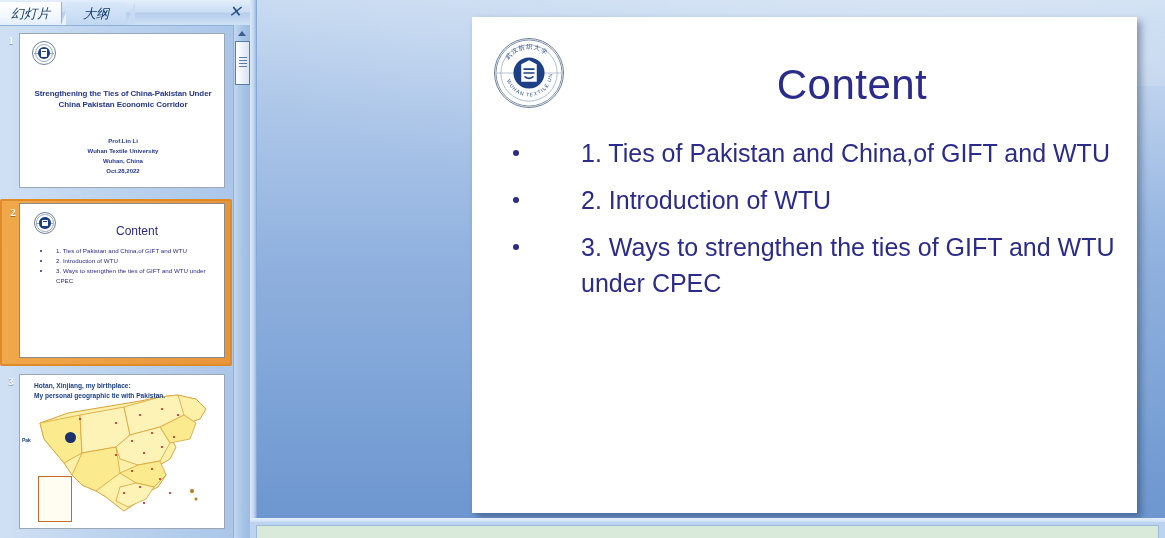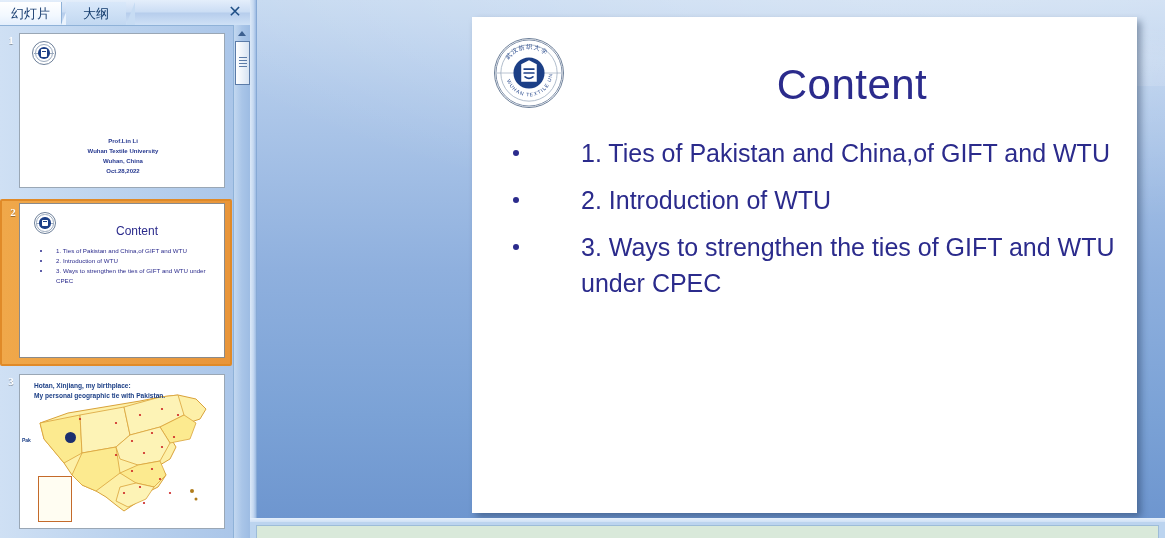--- a/index.html
+++ b/index.html
@@ -29,20 +29,21 @@
     overflow: hidden;
   }
 
   .tabstrip {
     position: absolute;
     left: 0; top: 0;
     width: 250px;
     height: 25px;
     background: linear-gradient(to bottom, #e4eefb 0%, #cbddf4 48%, #b6cdec 52%, #cfe1f6 100%);
     border-bottom: 1px solid #8fb2d8;
+    font-style: italic;
   }
   .tab {
     position: absolute;
     top: 2px;
     height: 23px;
     line-height: 23px;
     font-size: 13px;
     color: #123a6b;
     padding: 0 10px 0 8px;
     box-sizing: border-box;
@@ -446,20 +447,21 @@
     <div class="thumb-list">
 
       <div class="thumb-row" style="top:4px;height:166px;">
         <div class="num">1</div>
         <div class="thumb-frame">
           <div class="seal" style="position:absolute;left:12px;top:7px;width:24px;height:24px;">
             <div class="ring"></div>
               <div class="band"></div>
               <div class="core"></div>
           </div>
+          <div class="t1-title">Strengthening the Ties of China-Pakistan Under China Pakistan Economic Corridor</div>
           <div class="t1-sub">
             <div>Prof.Lin Li</div>
             <div>Wuhan Textile University</div>
             <div>Wuhan, China</div>
             <div>Oct.28,2022</div>
           </div>
         </div>
       </div>
 
       <div class="thumb-row selected" style="top:174px;height:167px;">

